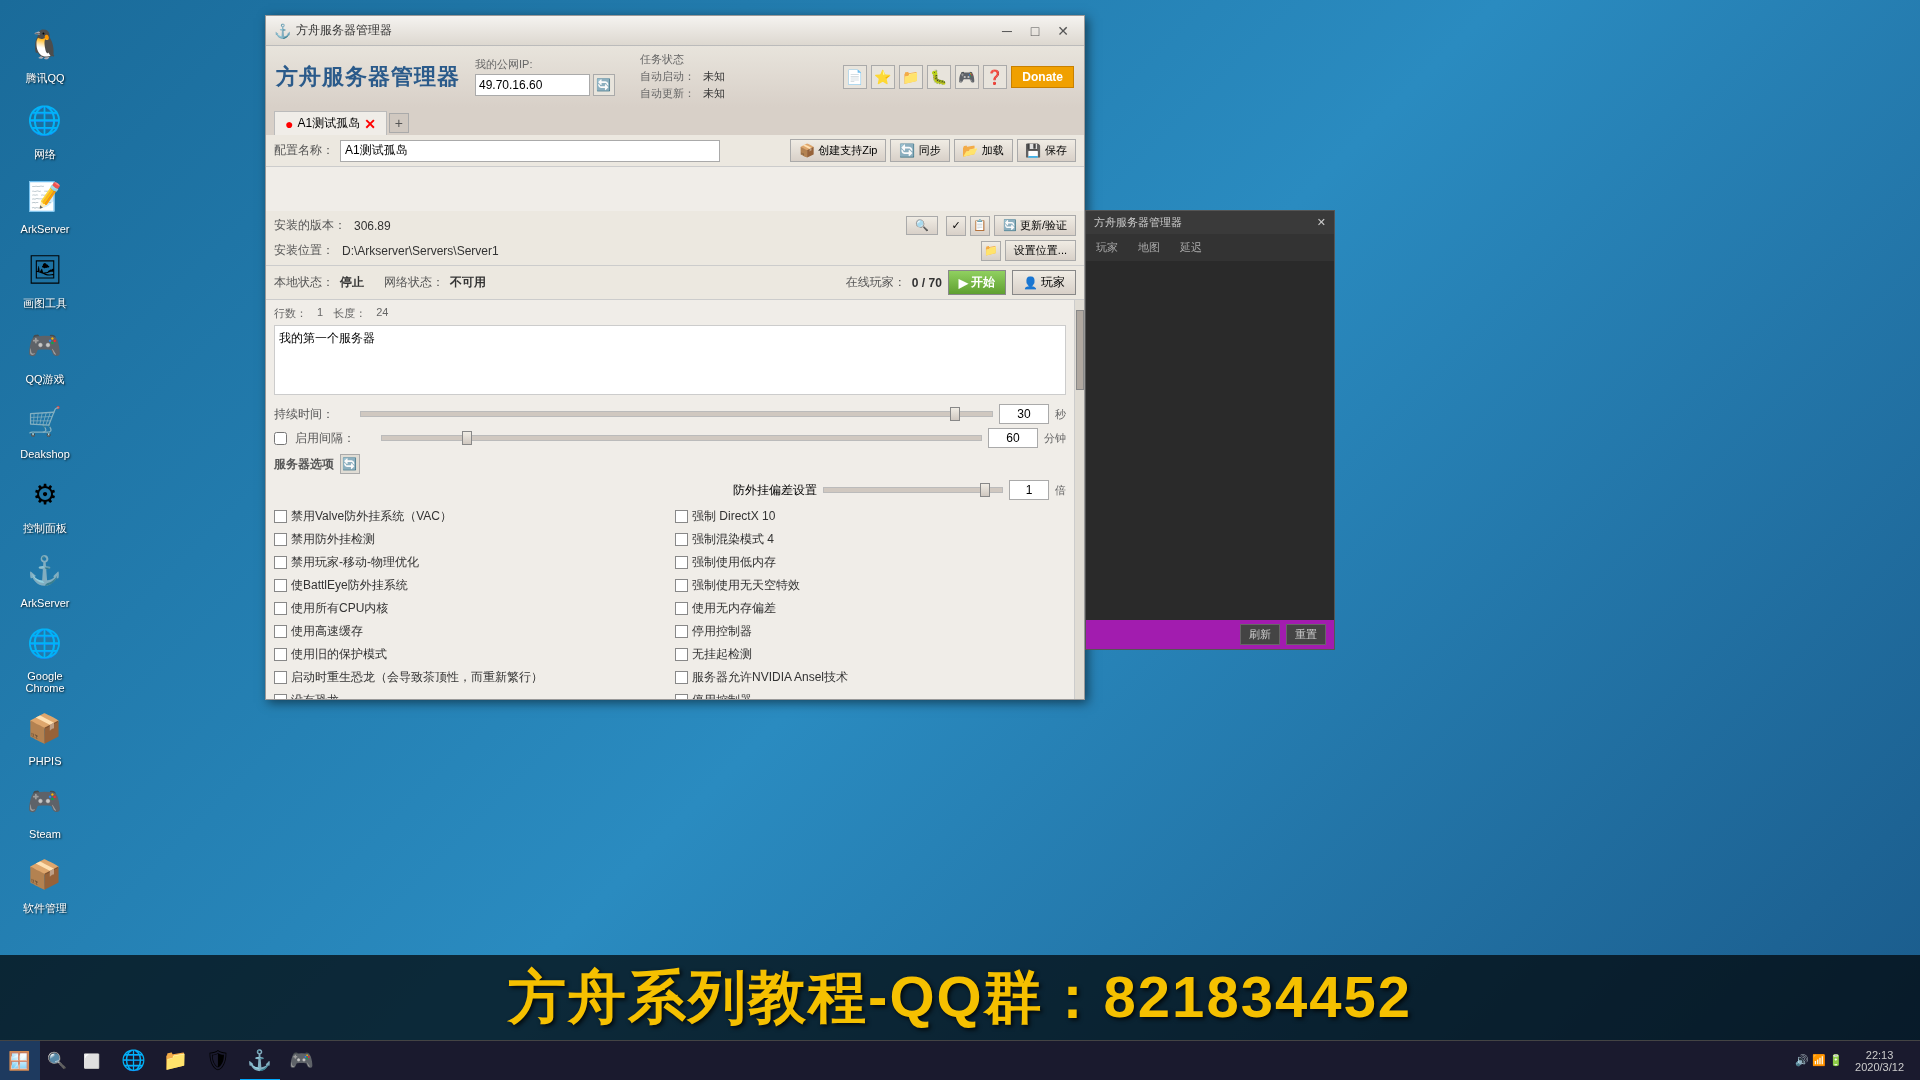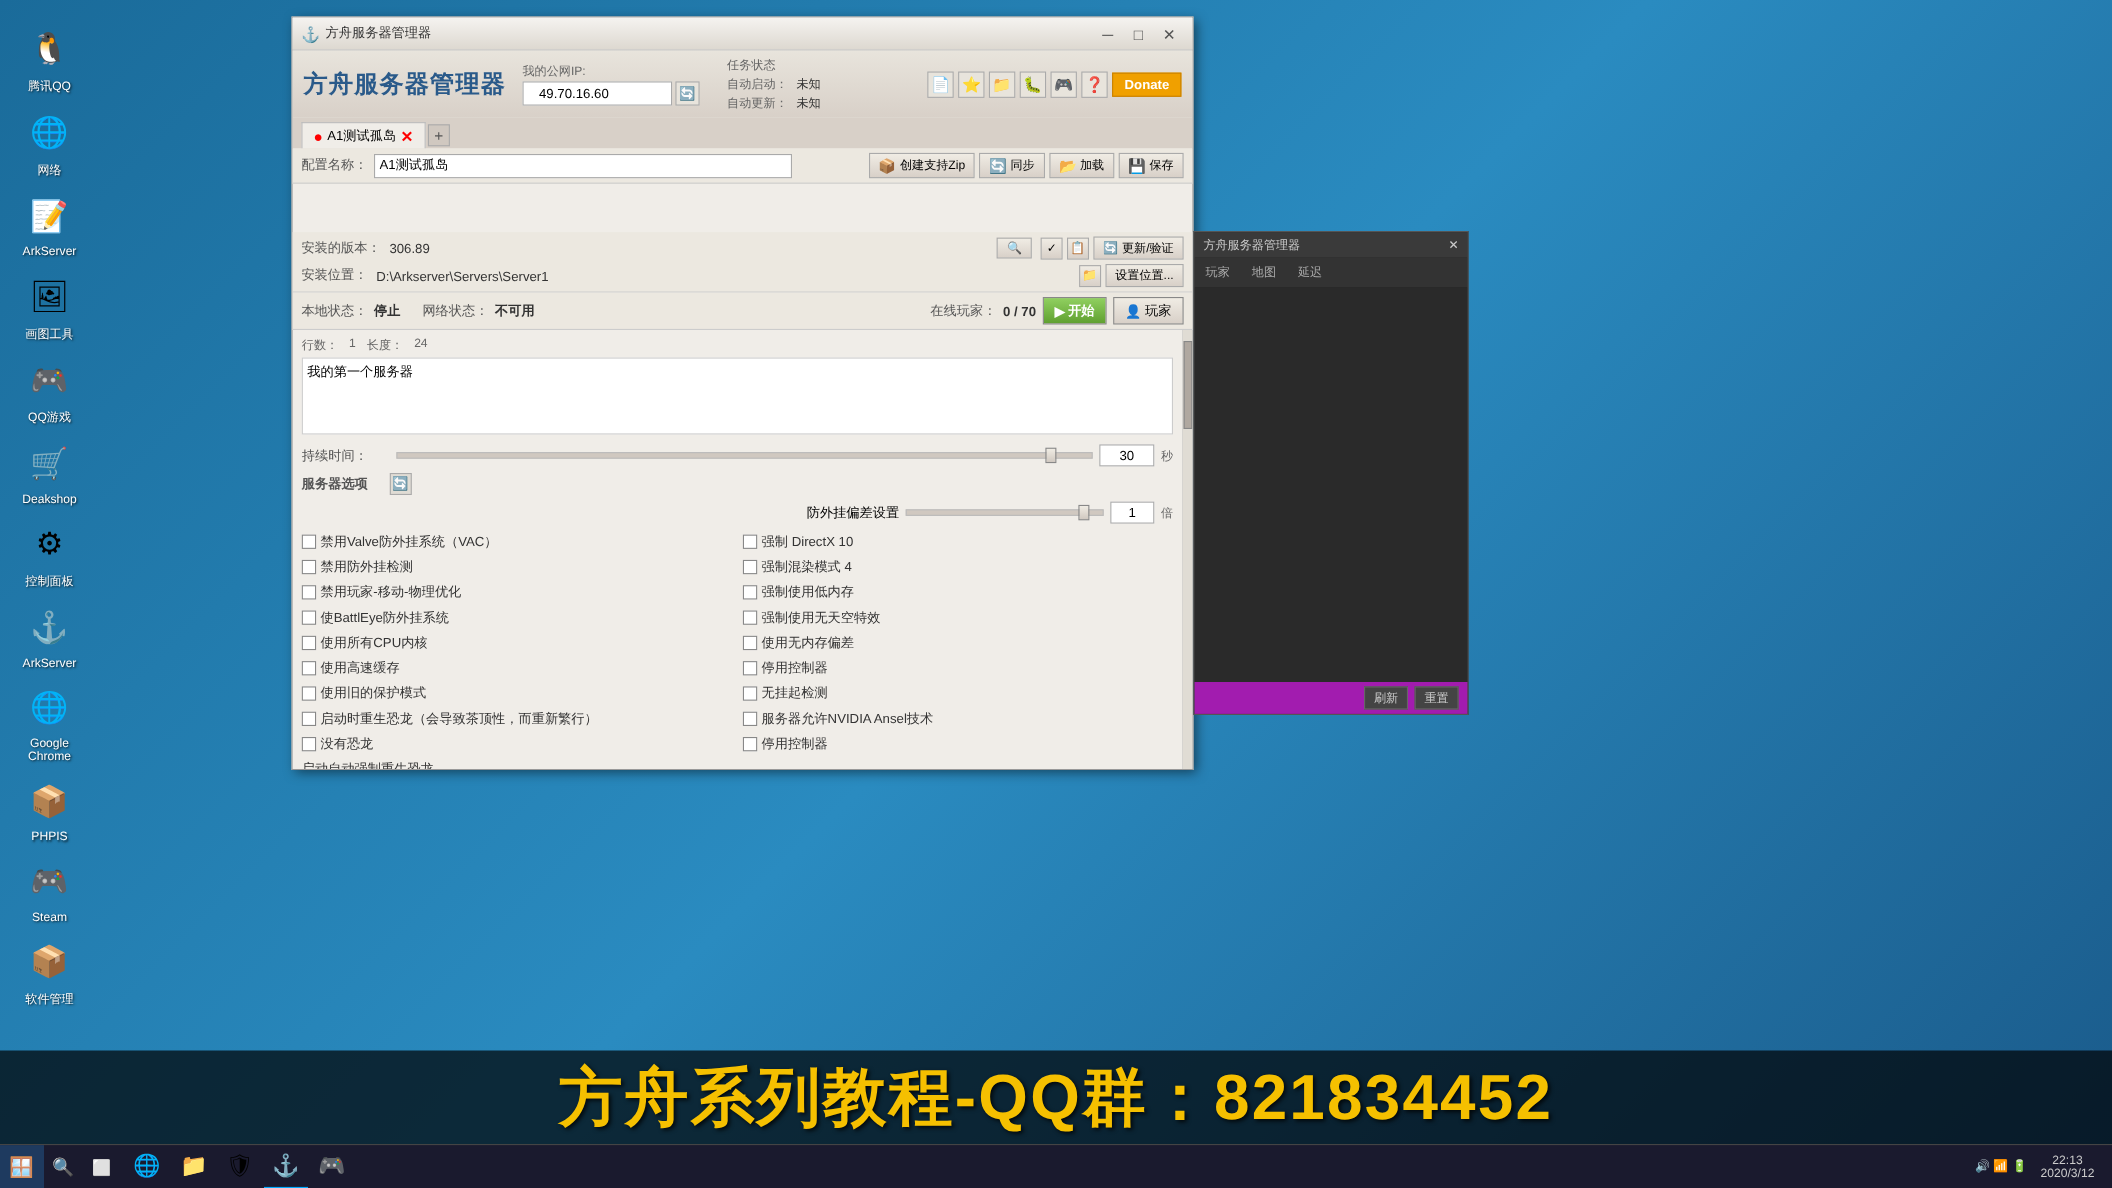--- a/index.html
+++ b/index.html
@@ -135,24 +135,24 @@
       flex-direction: column;
       gap: 2px;
     }
     .ip-label { font-size: 11px; color: #666; }
     .ip-input-row {
       display: flex;
       align-items: center;
       gap: 3px;
     }
     .ip-input {
-      width: 136px;
+      width: 115px;
       height: 22px;
       border: 1px solid #aaa;
-      padding: 0 14px;
+      padding: 0 3px;
       font-size: 12px;
       background: white;
     }
     .refresh-btn {
       width: 22px;
       height: 22px;
       border: 1px solid #aaa;
       background: #e8e4dc;
       cursor: pointer;
       display: flex;
@@ -435,21 +435,21 @@
     }
     .slider-unit { font-size: 11px; color: #666; }
 
     
     .options-section {
       margin-top: 6px;
     }
     .options-header {
       display: flex;
       align-items: center;
-      gap: 20px;
+      gap: 6px;
       margin-bottom: 6px;
       font-size: 12px;
       font-weight: bold;
       color: #555;
     }
     .options-header-icon {
       width: 20px;
       height: 20px;
       border: 1px solid #aaa;
       background: #e0dcd4;
@@ -848,20 +848,29 @@
         <div class="slider-row">
           <span class="slider-label">持续时间：</span>
           <div class="slider-track">
             <div class="slider-thumb slider-thumb-duration"></div>
           </div>
           <input class="slider-value-input" type="text" value="30" style="">
           <span class="slider-unit">秒</span>
         </div>
 
         
+        <div class="slider-row">
+          <input type="checkbox" style="margin-right: 2px;">
+          <span class="slider-label">启用间隔：</span>
+          <div class="slider-track">
+            <div class="slider-thumb slider-thumb-interval"></div>
+          </div>
+          <input class="slider-value-input" type="text" value="60" style="">
+          <span class="slider-unit">分钟</span>
+        </div>
 
         
         <div class="options-section">
           <div class="options-header">
             <span>服务器选项</span>
             <div class="options-header-icon">🔄</div>
           </div>
 
           <div style="display:flex;align-items:center;margin-bottom:6px;">
             <div style="flex:1"></div>

